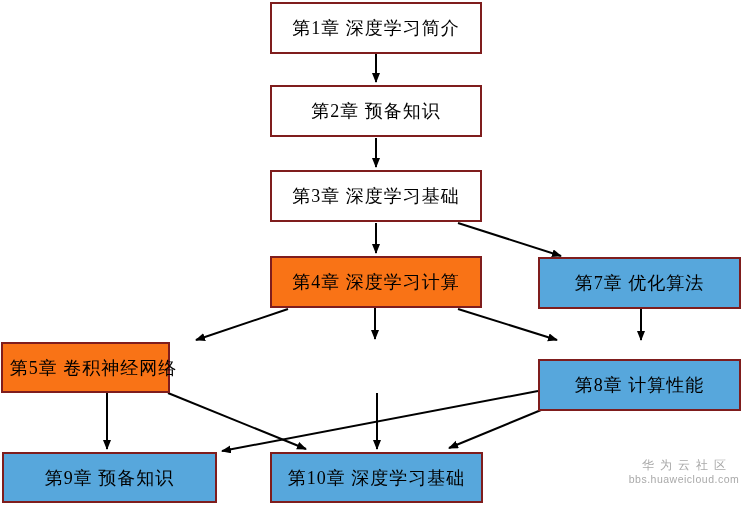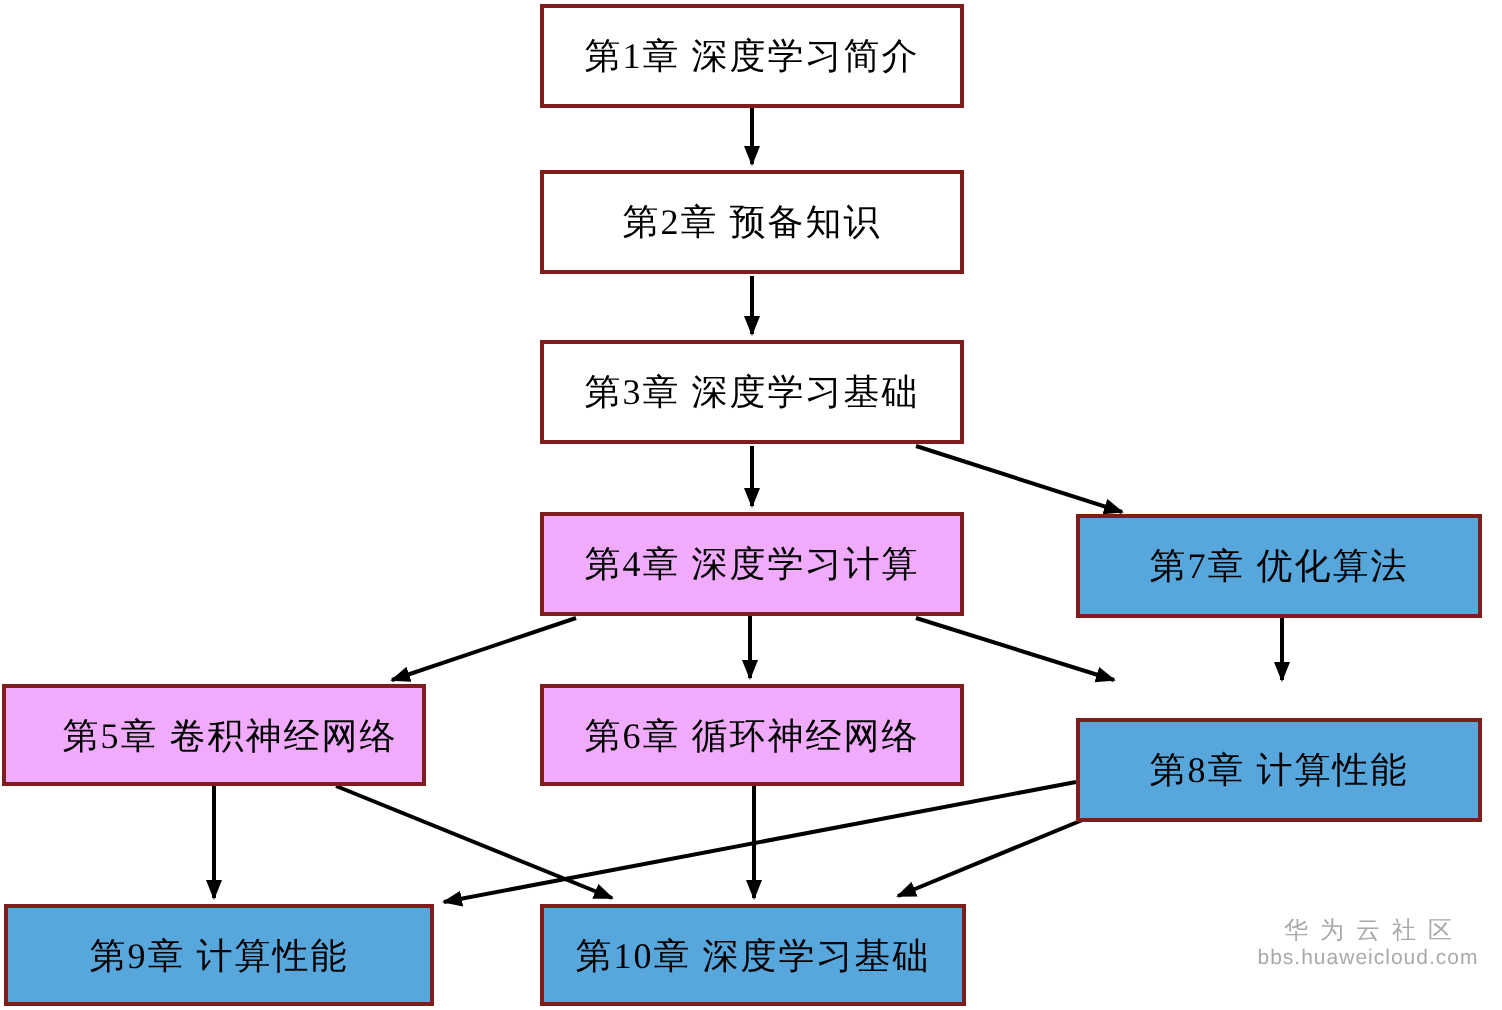--- a/index.html
+++ b/index.html
@@ -24,29 +24,29 @@
     border: 2px solid #7f1d1d;
     display: flex;
     align-items: center;
     justify-content: center;
     font-size: 18px;
     color: #000000;
     white-space: nowrap;
     letter-spacing: 1px;
   }
   .node.white { background: #ffffff; }
-  .node.light { background: #f0abfc; }
+  .node.light { background: #f97316; }
   .node.mid   { background: #57a7dc; }
 
   #n-ch1  { left: 270px; top: 2px;   width: 212px; height: 52px; }
   #n-ch2  { left: 270px; top: 85px;  width: 212px; height: 52px; }
   #n-ch3  { left: 270px; top: 170px; width: 212px; height: 52px; }
   #n-ch4  { left: 270px; top: 256px; width: 212px; height: 52px; }
   #n-ch7  { left: 538px; top: 257px; width: 203px; height: 52px; text-align: right; }
-  #n-ch5  { left: 1px;   top: 342px; width: 212px; height: 51px; padding-left: 16px; }
+  #n-ch5  { left: 1px;   top: 342px; width: 169px; height: 51px; padding-left: 16px; }
   #n-ch6  { left: 270px; top: 342px; width: 212px; height: 51px; }
   #n-ch8  { left: 538px; top: 359px; width: 203px; height: 52px; }
   #n-ch9  { left: 2px;   top: 452px; width: 215px; height: 51px; }
   #n-ch10 { left: 270px; top: 452px; width: 213px; height: 51px; }
 
   .watermark {
     position: absolute;
     left: 622px;
     top: 458px;
     width: 124px;
@@ -104,28 +104,25 @@
   </div>
   <div class="node light" id="n-ch4">
     <span>第4章 深度学习计算</span>
   </div>
   <div class="node mid" id="n-ch7">
     <span>第7章 优化算法</span>
   </div>
   <div class="node light" id="n-ch5">
     <span>第5章 卷积神经网络</span>
   </div>
-  <div class="node light" id="n-ch6">
-    <span>第6章 循环神经网络</span>
-  </div>
   <div class="node mid" id="n-ch8">
     <span>第8章 计算性能</span>
   </div>
   <div class="node mid" id="n-ch9">
-    <span>第9章 计算性能</span>
+    <span>第9章 预备知识</span>
   </div>
   <div class="node mid" id="n-ch10">
     <span>第10章 深度学习基础</span>
   </div>
 
   <div class="watermark">
     <span class="wm-line1">华为云社区</span>
     <span class="wm-line2">bbs.huaweicloud.com</span>
   </div>
 

